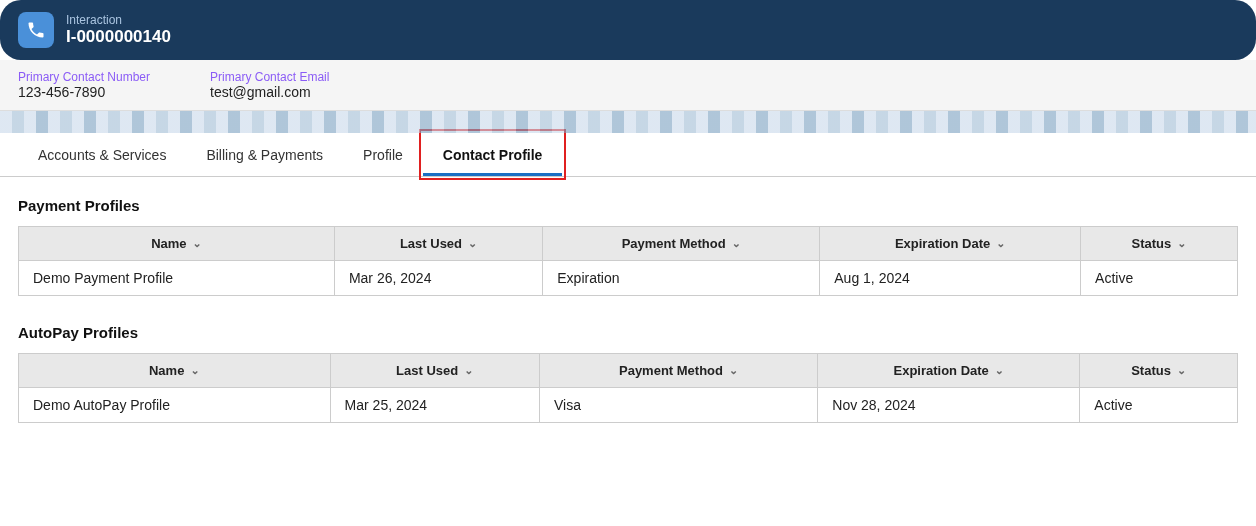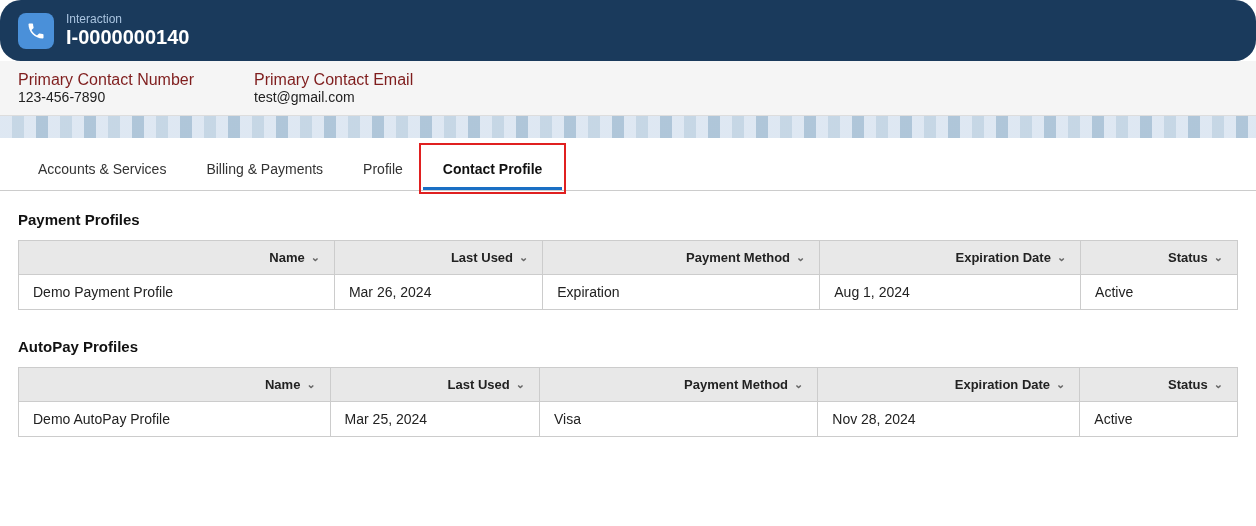--- a/index.html
+++ b/index.html
@@ -18,31 +18,31 @@
       background: #4a90d9;
       border-radius: 8px;
       width: 36px;
       height: 36px;
       display: flex; align-items: center; justify-content: center;
       flex-shrink: 0;
     }
     .header-icon svg { width: 20px; height: 20px; }
     .header-text { color: #fff; }
     .header-text .label { font-size: 12px; color: #aac4e0; }
-    .header-text .interaction-id { font-size: 20px; font-weight: 700; }
+    .header-text .interaction-id { font-size: 17px; font-weight: 700; }
 
     
     .contact-bar {
       background: #f5f5f5;
       padding: 10px 18px;
       display: flex;
       gap: 60px;
       border-bottom: 1px solid #ddd;
     }
-    .contact-field .field-label { font-size: 16px; color: #7f1d1d; }
+    .contact-field .field-label { font-size: 12px; color: #8b5cf6; }
     .contact-field .field-value { font-size: 14px; color: #222; }
 
     
     .deco-band {
       height: 22px;
       background: repeating-linear-gradient(
         90deg,
         #c8d8ea 0px, #c8d8ea 12px,
         #a0bcd4 12px, #a0bcd4 24px,
         #c8d8ea 24px, #c8d8ea 36px,
@@ -51,21 +51,20 @@
       opacity: 0.6;
     }
 
     
     .nav-tabs {
       display: flex;
       align-items: flex-end;
       padding: 0 18px;
       border-bottom: 1px solid #ccc;
       background: #fff;
-      margin-top: 9px;
     }
     .nav-tab {
       padding: 14px 20px 10px;
       cursor: pointer;
       color: #333;
       font-size: 14px;
       border-bottom: 3px solid transparent;
       white-space: nowrap;
     }
     .nav-tab.active {
@@ -108,21 +107,21 @@
       padding: 9px 14px;
       border-right: 1px solid #ccc;
       font-size: 14px;
     }
     .data-table td:last-child { border-right: none; }
     .data-table tr:nth-child(even) td { background: #fafafa; }
 
     .th-inner {
       display: flex;
       align-items: center;
-      justify-content: flex-end;
+      justify-content: center;
       gap: 6px;
     }
     .sort-icon { color: #666; font-size: 11px; }
   </style>
 </head>
 <body>
 
 <div class="header-bar">
   <div class="header-icon">
     <svg viewBox="0 0 24 24" fill="white">

